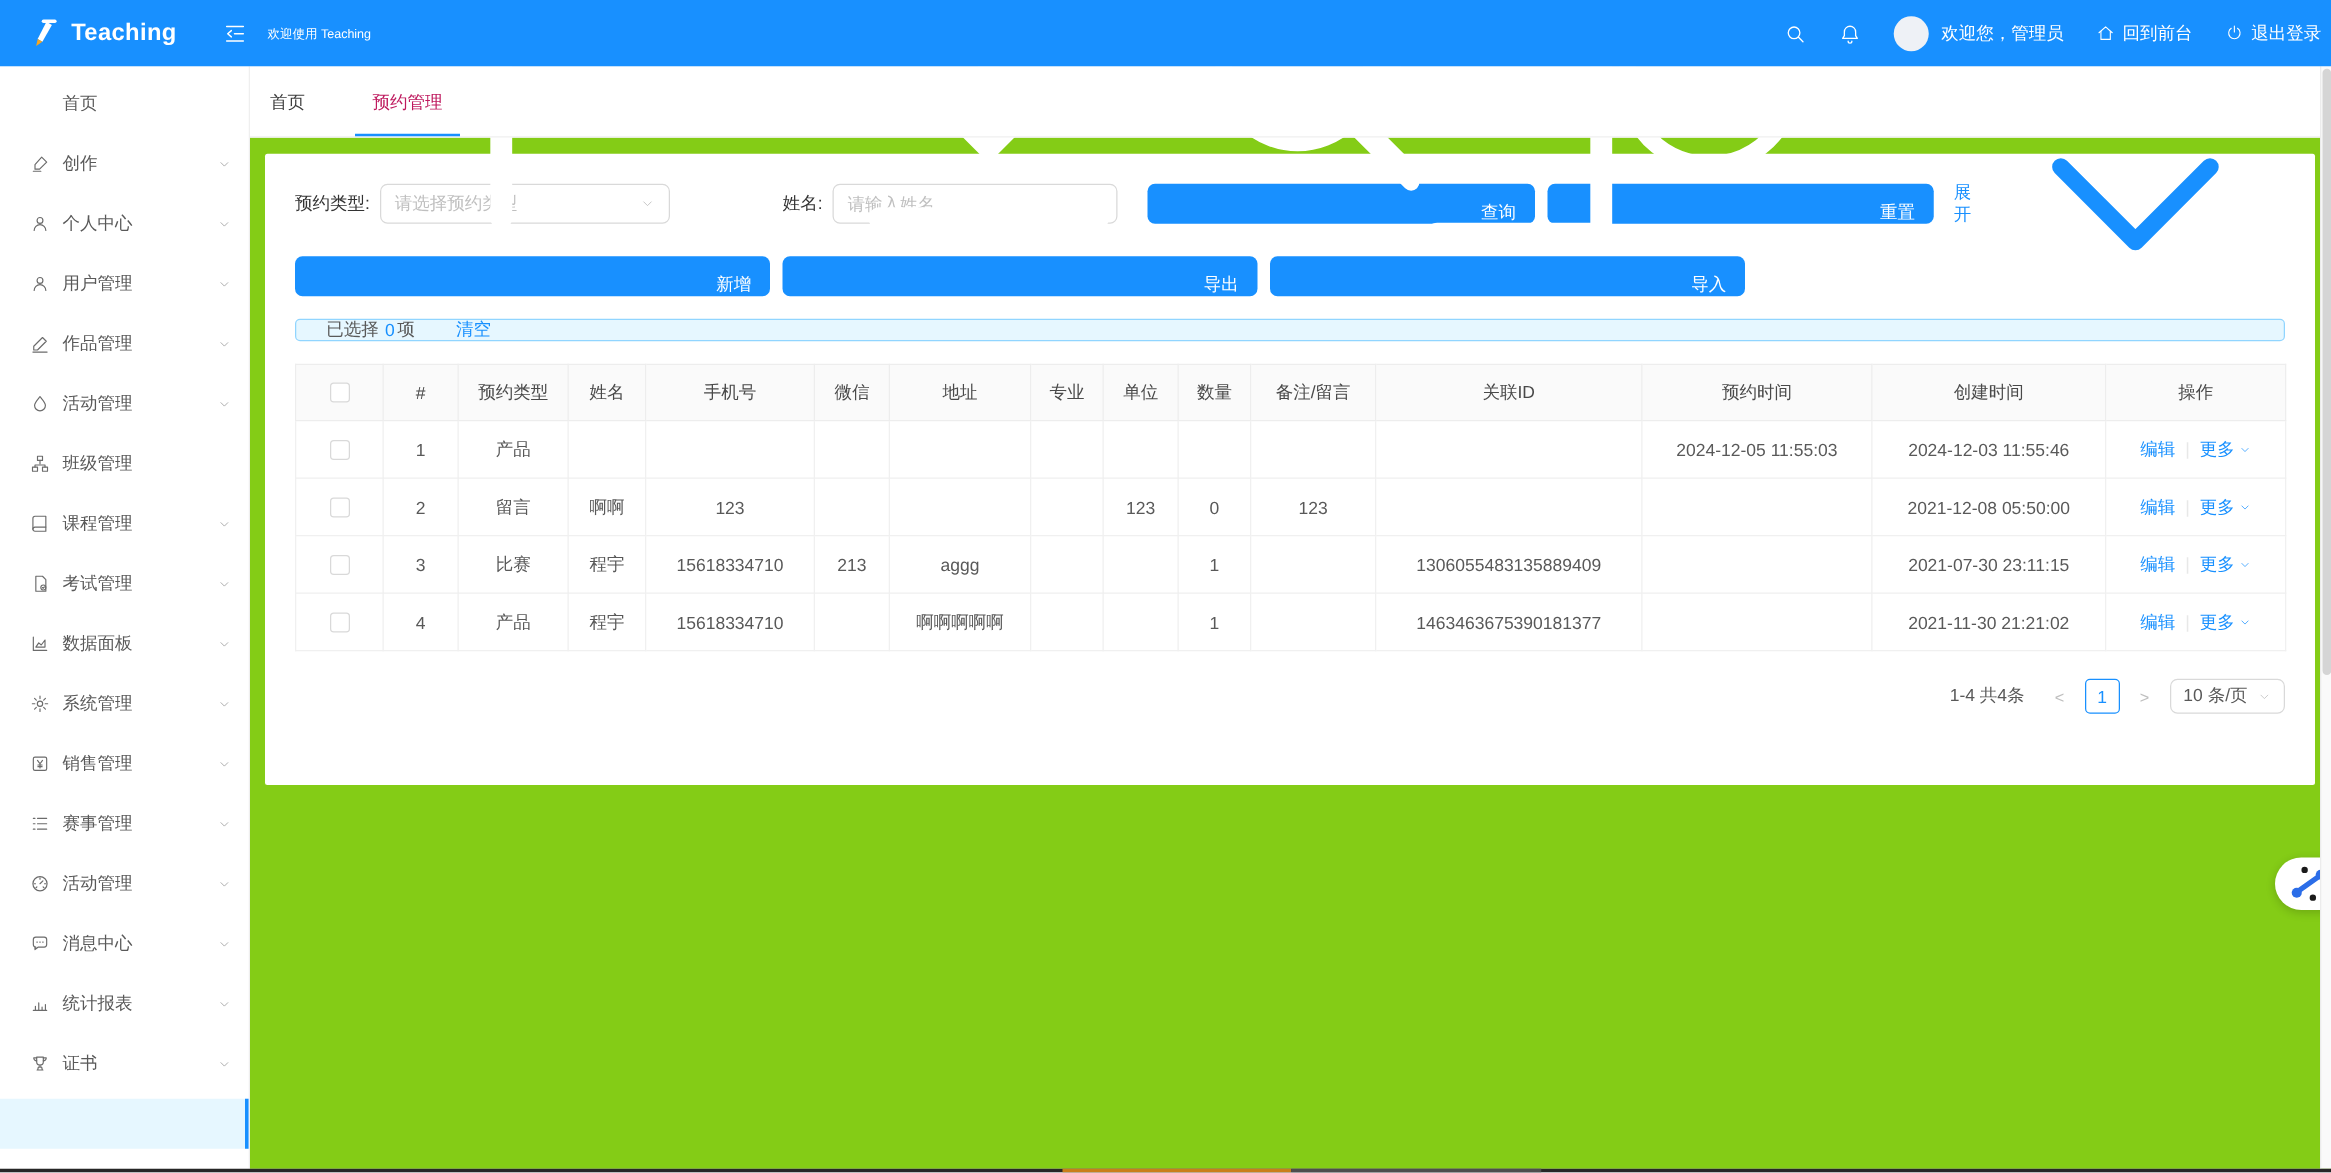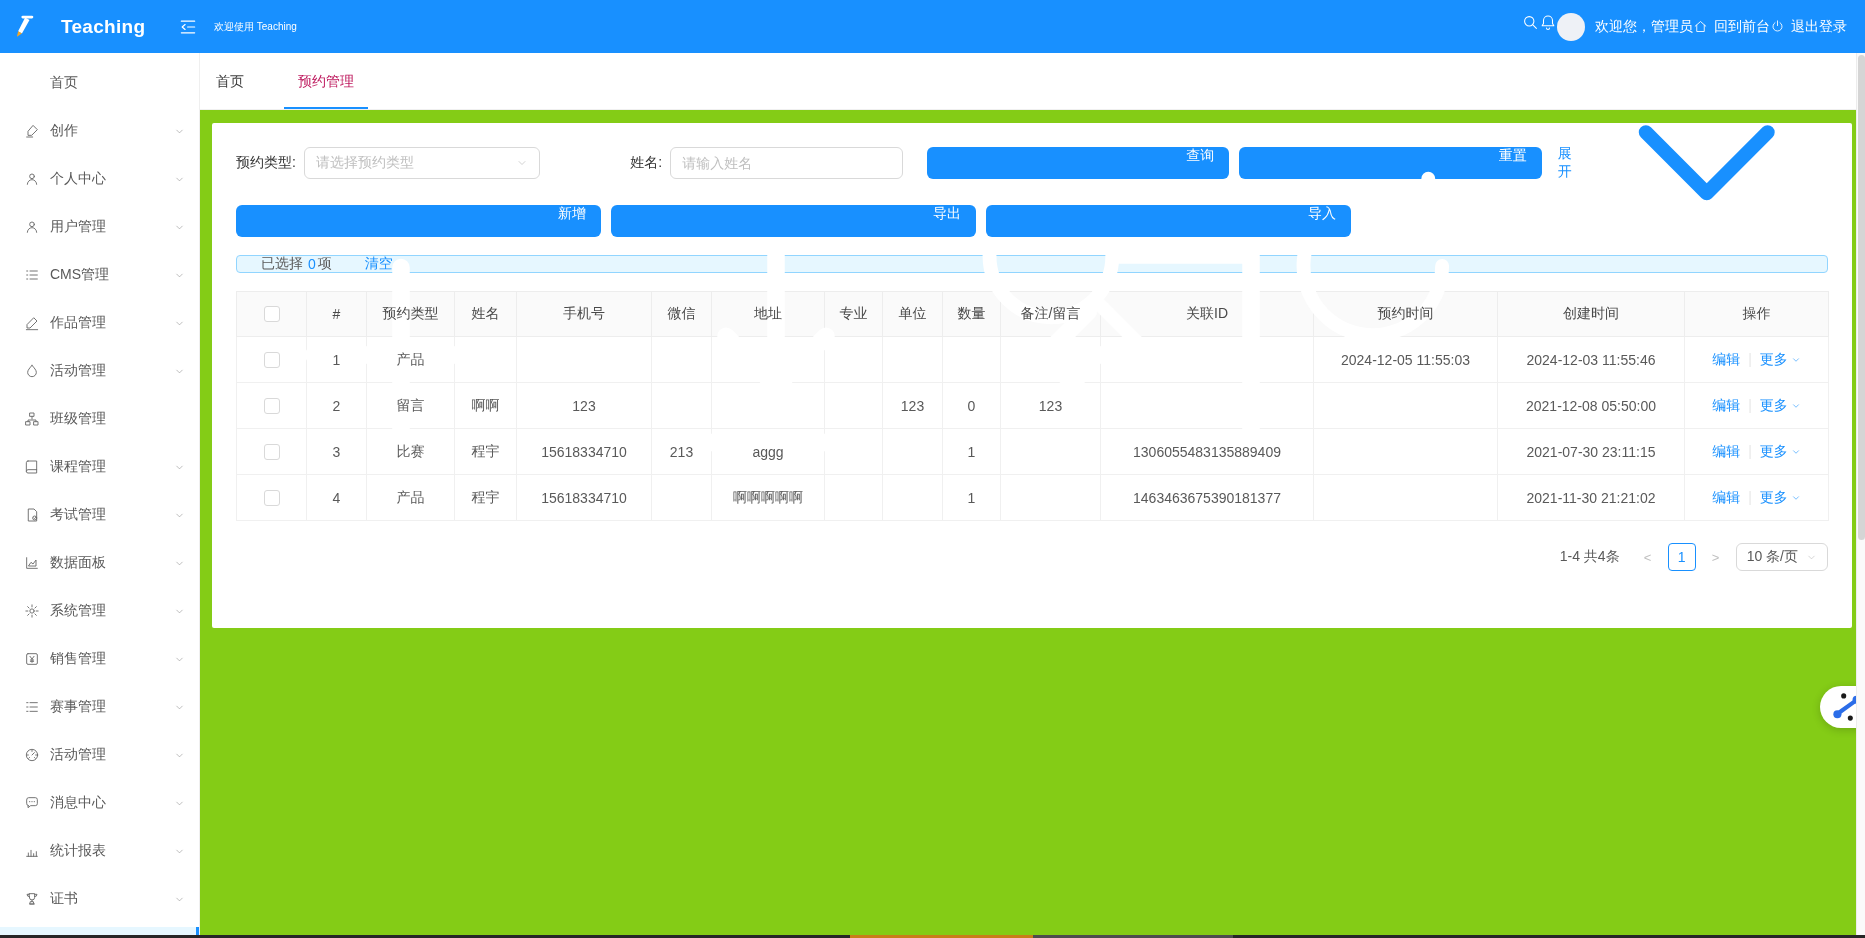--- a/index.html
+++ b/index.html
@@ -2,25 +2,25 @@
 <html><head>
 <meta charset="utf-8">
 <style>
   * { margin:0; padding:0; box-sizing:border-box; }
   html,body { width:1865px; height:938px; overflow:hidden; }
   body { font-family:"Liberation Sans","DejaVu Sans",sans-serif; background:#f0f2f5; position:relative; font-size:14px; }
   svg { display:block; }
 
   
   .header { position:absolute; top:0; left:0; width:1865px; height:53px; background:#1890ff; color:#fff; display:flex; align-items:center; z-index:30; }
-  .logo { width:178px; display:flex; align-items:center; padding-left:10px; gap:25px; }
+  .logo { width:178px; display:flex; align-items:center; padding-left:22px; gap:9px; }
   .logo-text { font-size:19px; font-weight:bold; letter-spacing:.3px; }
   .collapse { width:20px; height:20px; cursor:pointer; }
   .welcome { margin-left:16px; font-size:10px; }
-  .header-right { margin-left:auto; display:flex; padding-right:18px; font-size:14px; }
+  .header-right { margin-left:auto; display:flex; align-items:center; gap:26px; padding-right:8px; font-size:14px; }
   .hicon { width:18px; height:18px; cursor:pointer; }
   .huser { display:flex; align-items:center; gap:10px; cursor:pointer; }
   .avatar { width:28px; height:28px; border-radius:50%; background:#eef1f6; }
   .hlink { display:flex; align-items:center; gap:6px; cursor:pointer; }
 
   
   .sidebar { position:absolute; top:53px; left:0; bottom:3px; width:200px; background:#fff; border-right:1px solid #efefef; overflow:hidden; z-index:20; padding-top:10px; }
   .menu-item { position:relative; display:flex; align-items:center; height:40px; margin-bottom:8px; padding:0 14px 0 24px; color:#595959; cursor:pointer; }
   .mi-icon { width:16px; height:16px; margin-right:10px; color:#6b6b6b; flex:none; }
   .mi-icon svg { width:16px; height:16px; }
@@ -40,21 +40,21 @@
   .content { position:absolute; left:200px; top:110px; right:0; bottom:3px; background:#84cc16; }
   .card { margin:13px 13px 0 12px; background:#fff; border-radius:2px; padding:24px; height:505px; }
 
   .filter-row { display:flex; align-items:center; height:32px; color:#333; }
   .f-label { white-space:nowrap; }
   .select { width:285px; height:32px; margin-left:8px; border:1px solid #d9d9d9; border-radius:6px; background:#fff; display:flex; align-items:center; justify-content:space-between; padding:0 11px; color:#bfbfbf; cursor:pointer; }
   .select .chev { width:12px; height:12px; color:#bfbfbf; }
   .f-name-label { margin-left:90px; }
   .input { width:280px; height:32px; margin-left:8px; border:1px solid #d9d9d9; border-radius:6px; padding:0 11px; font-size:14px; color:#333; outline:none; font-family:inherit; }
   .input::placeholder { color:#bfbfbf; }
-  .btn { height:32px; padding:0 15px; border:none; border-radius:6px; background:#1890ff; color:#fff; font-size:14px; display:inline-flex; align-items:flex-start; gap:7px; cursor:pointer; font-family:inherit; white-space:nowrap; }
+  .btn { height:32px; padding:0 15px; border:none; border-radius:6px; background:#1890ff; color:#fff; font-size:14px; display:inline-flex; align-items:flex-end; gap:22px; cursor:pointer; font-family:inherit; white-space:nowrap; }
   .btn svg { width:14px; height:14px; }
   .btn-search { margin-left:24px; }
   .btn-reset { margin-left:10px; }
   .expand-link { margin-left:16px; color:#1890ff; display:inline-flex; align-items:center; gap:4px; cursor:pointer; }
   .expand-link svg { width:11px; height:11px; }
 
   .action-row { margin-top:26px; display:flex; gap:10px; }
 
   .select-bar { margin-top:18px; height:18px; background:#e6f7ff; border:1px solid #91d5ff; border-radius:4px; display:flex; align-items:center; padding-left:24px; color:#595959; }
   .sel-count { color:#1890ff; margin:0 2px 0 5px; }
@@ -182,33 +182,20 @@
         </span>
       </div>
       <div class="menu-item">
         <span class="mi-icon">
           <svg viewBox="0 0 24 24" fill="none" stroke="currentColor" stroke-width="1.4" stroke-linecap="round" stroke-linejoin="round" style="width:100%;height:100%">
             <circle cx="12" cy="8" r="3.5"></circle>
             <path d="M5 20a7 7 0 0 1 14 0"></path>
           </svg>
         </span>
         <span class="mi-label">用户管理</span>
-        <span class="mi-arrow">
-          <svg viewBox="0 0 24 24" fill="none" stroke="currentColor" stroke-width="1.4" stroke-linecap="round" stroke-linejoin="round" style="width:100%;height:100%">
-            <path d="M6 9l6 6 6-6"></path>
-          </svg>
-        </span>
-      </div>
-      <div class="menu-item">
-        <span class="mi-icon">
-          <svg viewBox="0 0 24 24" fill="none" stroke="currentColor" stroke-width="1.4" stroke-linecap="round" stroke-linejoin="round" style="width:100%;height:100%">
-            <path d="M9 6h11M9 12h11M9 18h11M4 6h1.6M4 12h1.6M4 18h1.6"></path>
-          </svg>
-        </span>
-        <span class="mi-label">CMS管理</span>
         <span class="mi-arrow">
           <svg viewBox="0 0 24 24" fill="none" stroke="currentColor" stroke-width="1.4" stroke-linecap="round" stroke-linejoin="round" style="width:100%;height:100%">
             <path d="M6 9l6 6 6-6"></path>
           </svg>
         </span>
       </div>
       <div class="menu-item">
         <span class="mi-icon">
           <svg viewBox="0 0 24 24" fill="none" stroke="currentColor" stroke-width="1.4" stroke-linecap="round" stroke-linejoin="round" style="width:100%;height:100%">
             <path d="M15 4.5l4.5 4.5L9 19.5H4.5V15z"></path>

